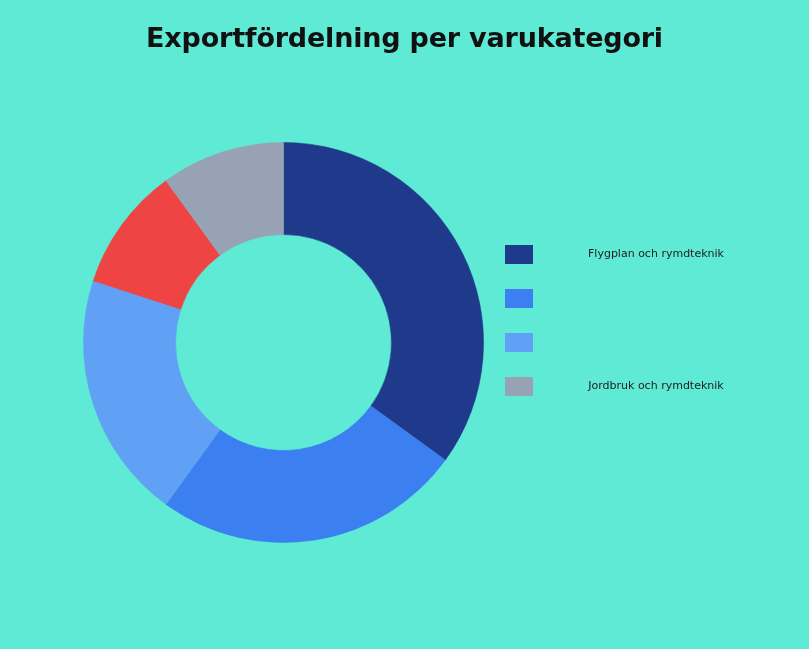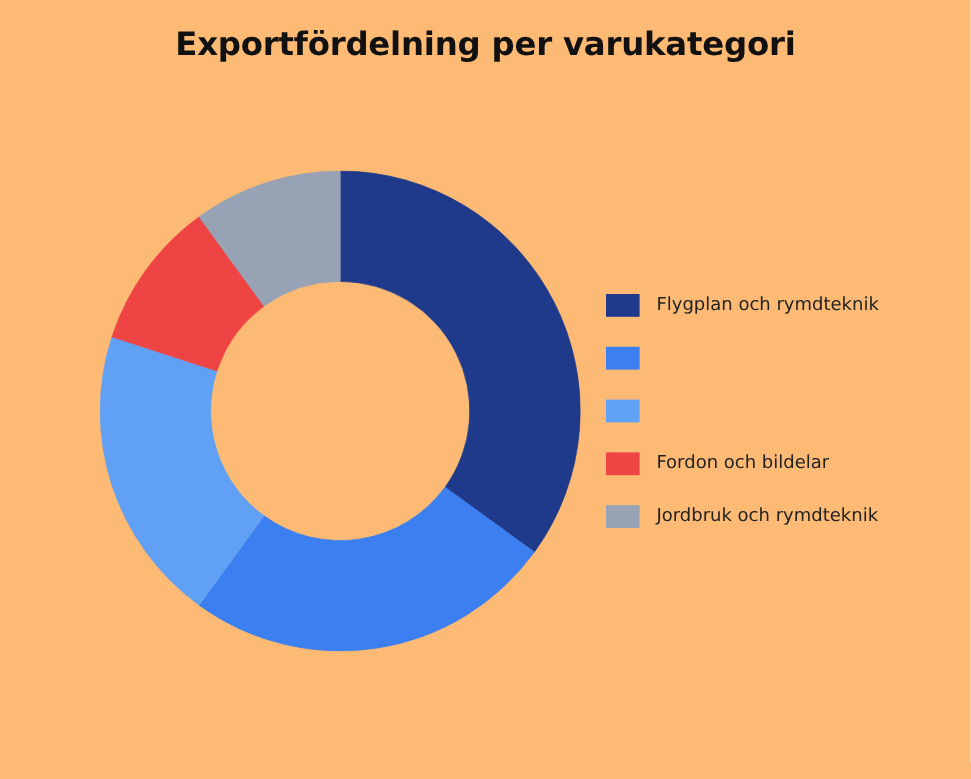--- a/index.html
+++ b/index.html
@@ -11,21 +11,21 @@
   body {
     width: 809px;
     height: 649px;
     font-family: "DejaVu Sans", sans-serif;
     overflow: hidden;
     position: relative;
   }
   #figure {
     position: absolute;
     inset: 0;
-    background: #fdba74;
+    background: #5eead4;
   }
   #chart-title {
     position: absolute;
     top: 22px;
     left: 0;
     width: 809px;
     text-align: center;
     font-family: "DejaVu Sans", sans-serif;
     font-size: 27px;
     font-weight: bold;
@@ -57,24 +57,24 @@
     min-height: 44px;
   }
   .legend-swatch {
     width: 28px;
     height: 19px;
     flex: 0 0 28px;
     margin-right: 14px;
   }
   .legend-label {
     font-family: "DejaVu Sans", sans-serif;
-    font-size: 15px;
+    font-size: 11px;
     color: #222222;
     line-height: 1.28;
-    text-align: left;
+    text-align: center;
     flex: 1 1 auto;
   }
 </style>
 </head>
 <body>
 
 <div id="figure">
 
   <div id="chart-title">Exportfördelning per varukategori</div>
 
@@ -95,22 +95,18 @@
         <span class="legend-swatch" style="background: rgb(31, 58, 138);"></span>
         <span class="legend-label">Flygplan och rymdteknik</span>
       </div>
       <div class="legend-row">
         <span class="legend-swatch" style="background: rgb(59, 127, 240);"></span>
       </div>
       <div class="legend-row">
         <span class="legend-swatch" style="background: rgb(96, 160, 245);"></span>
       </div>
       <div class="legend-row">
-        <span class="legend-swatch" style="background: rgb(239, 68, 68);"></span>
-        <span class="legend-label">Fordon och bildelar</span>
-      </div>
-      <div class="legend-row">
         <span class="legend-swatch" style="background: rgb(151, 163, 181);"></span>
         <span class="legend-label">Jordbruk och rymdteknik</span>
       </div>
     </div>
 
 </div>
 
 </body></html>

